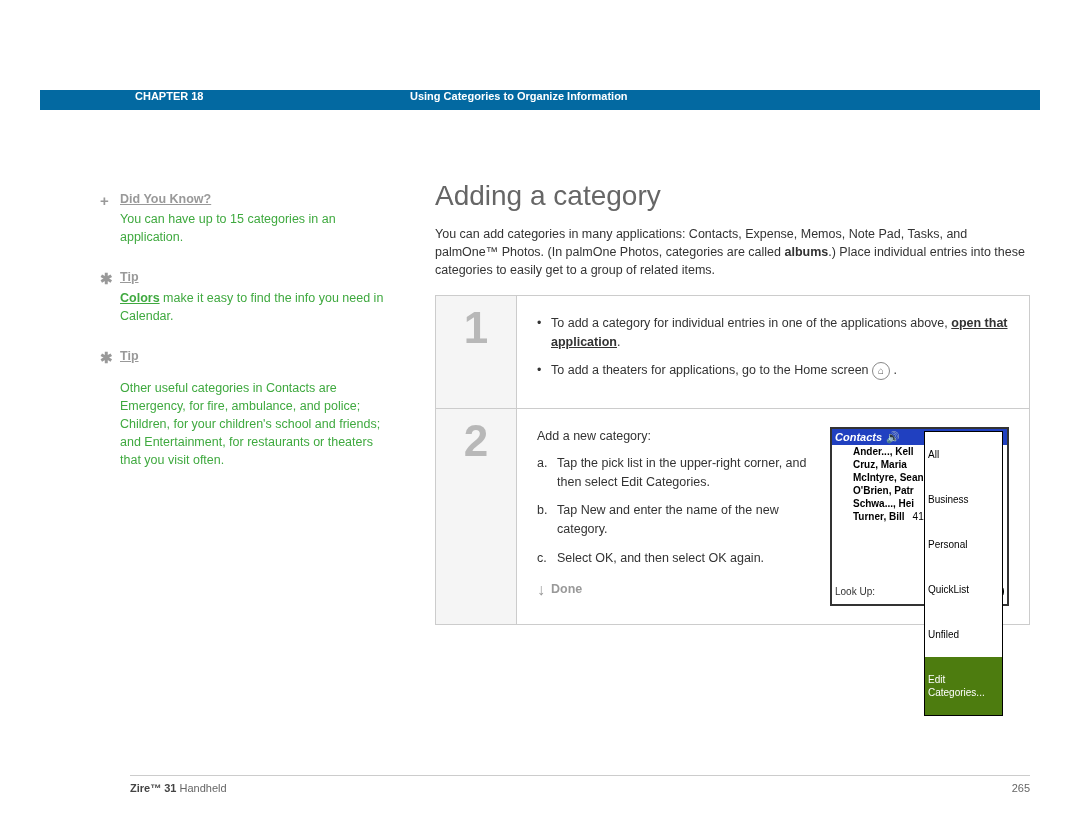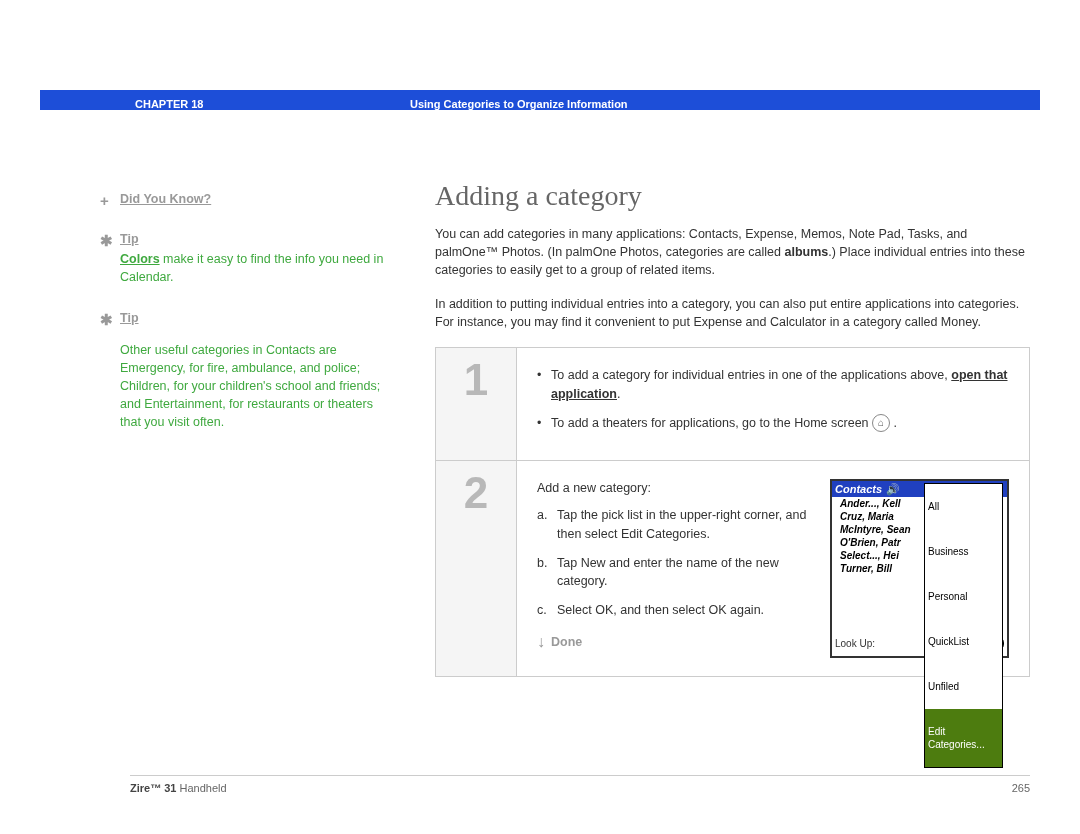--- a/index.html
+++ b/index.html
@@ -10,25 +10,25 @@
     font-size: 13px;
     color: #333;
     width: 1080px;
     height: 834px;
     position: relative;
   }
   .page {
     padding: 90px 40px 0 40px;
   }
   .header-bar {
-    background: #1d4ed8;
+    background: #0369a1;
     color: #fff;
     height: 20px;
     display: flex;
-    align-items: flex-end;
+    align-items: flex-start;
     font-size: 11px;
     font-weight: bold;
   }
   .header-bar .chapter {
     margin-left: 95px;
     width: 275px;
   }
   .header-bar .title {
   }
   .content {
@@ -74,21 +74,20 @@
   .main {
     flex: 1;
     margin-left: 40px;
     margin-right: 10px;
   }
   .main-heading {
     font-size: 28px;
     font-weight: normal;
     color: #666;
     margin: -10px 0 8px 0;
-    font-family: Liberation Serif, serif;
   }
   .intro-para {
     font-size: 12.5px;
     line-height: 1.45;
     color: #333;
     margin-bottom: 16px;
   }
   .intro-para .bold { font-weight: bold; }
   .steps-box {
     border: 1px solid #ccc;
@@ -210,23 +209,22 @@
   .palm-dropdown div {
     padding: 16px 3px;
     color: #000;
     line-height: 13px;
   }
   .palm-dropdown .selected {
     background: #4d7c0f;
     color: #fff;
   }
   .palm-list {
-    padding: 0 8px;
+    padding: 0 21px;
     color: #000;
-    font-style: italic;
   }
   .palm-list-row {
     display: flex;
     justify-content: space-between;
     font-weight: bold;
     line-height: 13px;
   }
   .palm-list-row .num { font-weight: normal; }
   .palm-bottom {
     position: absolute;
@@ -271,20 +269,21 @@
     <span class="title">Using Categories to Organize Information</span>
   </div>
 
   <div class="content">
 
     <div class="sidebar">
 
       <div class="side-block">
         <span class="side-icon">+</span>
         <div class="side-heading">Did You Know?</div>
+        <div class="side-text-green">You can have up to 15 categories in an application.</div>
       </div>
 
       <div class="side-block">
         <span class="side-icon">✱</span>
         <div class="side-heading">Tip</div>
         <div class="side-text-green">
           <span class="side-link">Colors</span><span> make it easy to find the info you need in Calendar.</span>
         </div>
       </div>
 
@@ -298,21 +297,20 @@
     </div>
 
     <div class="main">
 
       <h1 class="main-heading">Adding a category</h1>
 
       <p class="intro-para">
         <span>You can add categories in many applications: Contacts, Expense, Memos, Note Pad, Tasks, and palmOne™ Photos. (In palmOne Photos, categories are called </span><span class="bold">albums</span><span>.) Place individual entries into these categories to easily get to a group of related items.</span>
       </p>
 
-      <p class="intro-para">In addition to putting individual entries into a category, you can also put entire applications into categories. For instance, you may find it convenient to put Expense and Calculator in a category called Money.</p>
 
       <div class="steps-box">
 
         <div class="step-row">
           <div class="step-num-cell">
             <span class="step-num">1</span>
           </div>
           <div class="step-body">
             <div class="bullet-row">
               <span class="bullet-dot">•</span>
@@ -383,21 +381,21 @@
                   </div>
                 <div class="palm-list-row">
                     <span>McIntyre, Sean</span>
                     <span class="num"></span>
                   </div>
                 <div class="palm-list-row">
                     <span>O'Brien, Patr</span>
                     <span class="num">30</span>
                   </div>
                 <div class="palm-list-row">
-                    <span>Select..., Hei</span>
+                    <span>Schwa..., Hei</span>
                     <span class="num">83.</span>
                   </div>
                 <div class="palm-list-row">
                     <span>Turner, Bill</span>
                     <span class="num">415.555.0909 W</span>
                   </div>
               </div>
               <div class="palm-bottom">
                 <span class="palm-lookup">Look Up:</span>
                 <span class="palm-new-btn">New</span>

